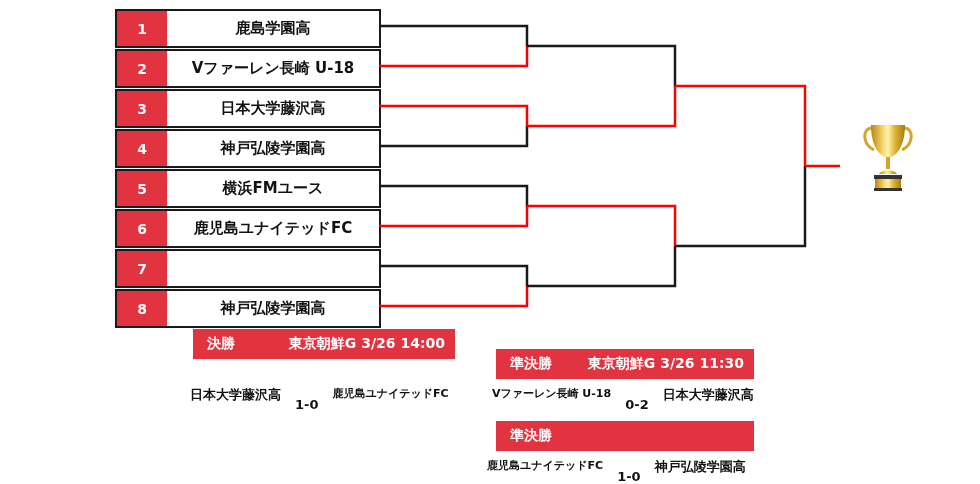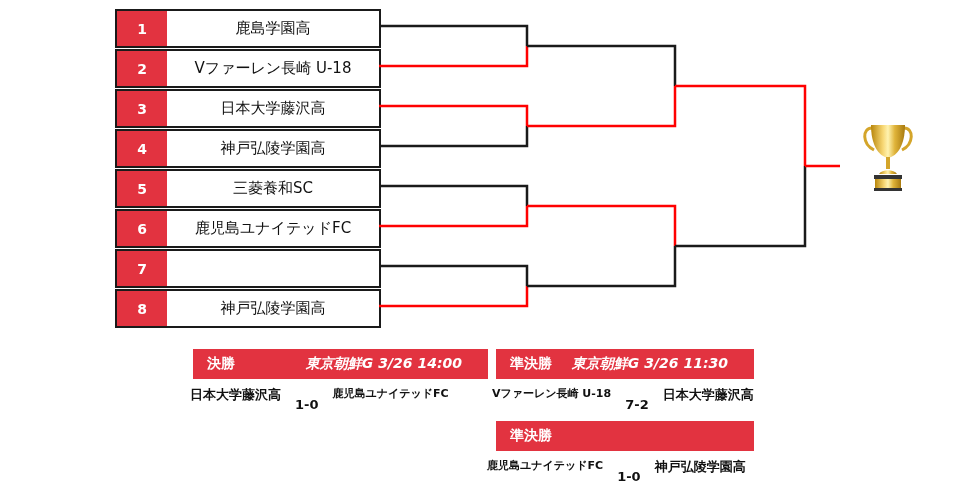--- a/index.html
+++ b/index.html
@@ -3,27 +3,27 @@
 <meta charset="utf-8">
 <style>
   html, body { margin:0; padding:0; background:#ffffff; }
   body { width:980px; height:484px; position:relative; overflow:hidden;
          font-family: "DejaVu Sans", "Liberation Sans", sans-serif; }
   .team { position:absolute; left:115px; width:262px; height:35px;
           border:2px solid #1a1a1a; background:#fff; display:flex; box-sizing:content-box; }
   .team .num { width:50px; background:#e23340; color:#fff; font-weight:bold;
                font-size:14px; display:flex; align-items:center; justify-content:center; }
   .team .name { flex:1; display:flex; align-items:center; justify-content:center;
-                font-size:15px; font-weight:normal; color:#111; }
+                font-size:15px; font-weight:bold; color:#111; }
   svg.bracket { position:absolute; left:0; top:0; }
   .trophy { position:absolute; left:862px; top:122px; width:52px; height:72px; }
   .match-head { position:absolute; height:30px; background:#e23340; color:#fff;
                 display:flex; align-items:center; font-weight:bold; font-size:14px; }
   .match-head .round { padding-left:14px; }
-  .match-head .venue { margin-left:auto; padding-right:26px;font-style:italic; }
+  .match-head .venue { margin-left:auto; padding-right:10px; }
   .match-result { position:absolute; font-size:12px; font-weight:bold; color:#111; white-space:nowrap; display:flex; gap:14px; }
   .match-result .score { font-size:13px;margin-top:11px; }
 </style>
 </head>
 <body>
 
 <div class="team" style="top:9px;">
   <div class="num">1</div>
   <div class="name">鹿島学園高</div>
 </div>
@@ -34,21 +34,21 @@
 <div class="team" style="top:89px;">
   <div class="num">3</div>
   <div class="name">日本大学藤沢高</div>
 </div>
 <div class="team" style="top:129px;">
   <div class="num">4</div>
   <div class="name">神戸弘陵学園高</div>
 </div>
 <div class="team" style="top:169px;">
   <div class="num">5</div>
-  <div class="name">三菱養和SC</div>
+  <div class="name">横浜FMユース</div>
 </div>
 <div class="team" style="top:209px;">
   <div class="num">6</div>
   <div class="name">鹿児島ユナイテッドFC</div>
 </div>
 <div class="team" style="top:249px;">
   <div class="num">7</div>
 </div>
 <div class="team" style="top:289px;">
   <div class="num">8</div>
@@ -100,37 +100,37 @@
 
     <rect x="24" y="35" width="4" height="12" fill="#d4a52a"></rect>
     <path d="M17,52 C20,47 32,47 35,52 Z" fill="url(#gold)"></path>
 
     <rect x="12" y="53" width="28" height="4" fill="#333"></rect>
     <rect x="13" y="57" width="26" height="9" fill="url(#gold)"></rect>
     <rect x="12" y="66" width="28" height="3" fill="#333"></rect>
   </svg>
 </div>
 
-<div class="match-head" style="left:193px; top:349px; width:295px;">
+<div class="match-head" style="left:193px; top:329px; width:262px;">
   <span class="round">決勝</span>
   <span class="venue">東京朝鮮G 3/26 14:00</span>
 </div>
 <div class="match-result" style="left:190px; top:386px;">
   <span style="font-size:13px;">日本大学藤沢高</span>
   <span class="score">1-0</span>
   <span style="font-size:11px;">鹿児島ユナイテッドFC</span>
 </div>
 
 <div class="match-head" style="left:496px; top:349px; width:258px;">
   <span class="round">準決勝</span>
   <span class="venue">東京朝鮮G 3/26 11:30</span>
 </div>
 <div class="match-result" style="left:492px; top:386px;">
   <span style="font-size:11px;">Vファーレン長崎 U-18</span>
-  <span class="score">7-2</span>
+  <span class="score">0-2</span>
   <span style="font-size:13px;">日本大学藤沢高</span>
 </div>
 
 <div class="match-head" style="left:496px; top:421px; width:258px;">
   <span class="round">準決勝</span>
 </div>
 <div class="match-result" style="left:487px; top:458px;">
   <span style="font-size:11px;">鹿児島ユナイテッドFC</span>
   <span class="score">1-0</span>
   <span style="font-size:13px;">神戸弘陵学園高</span>

